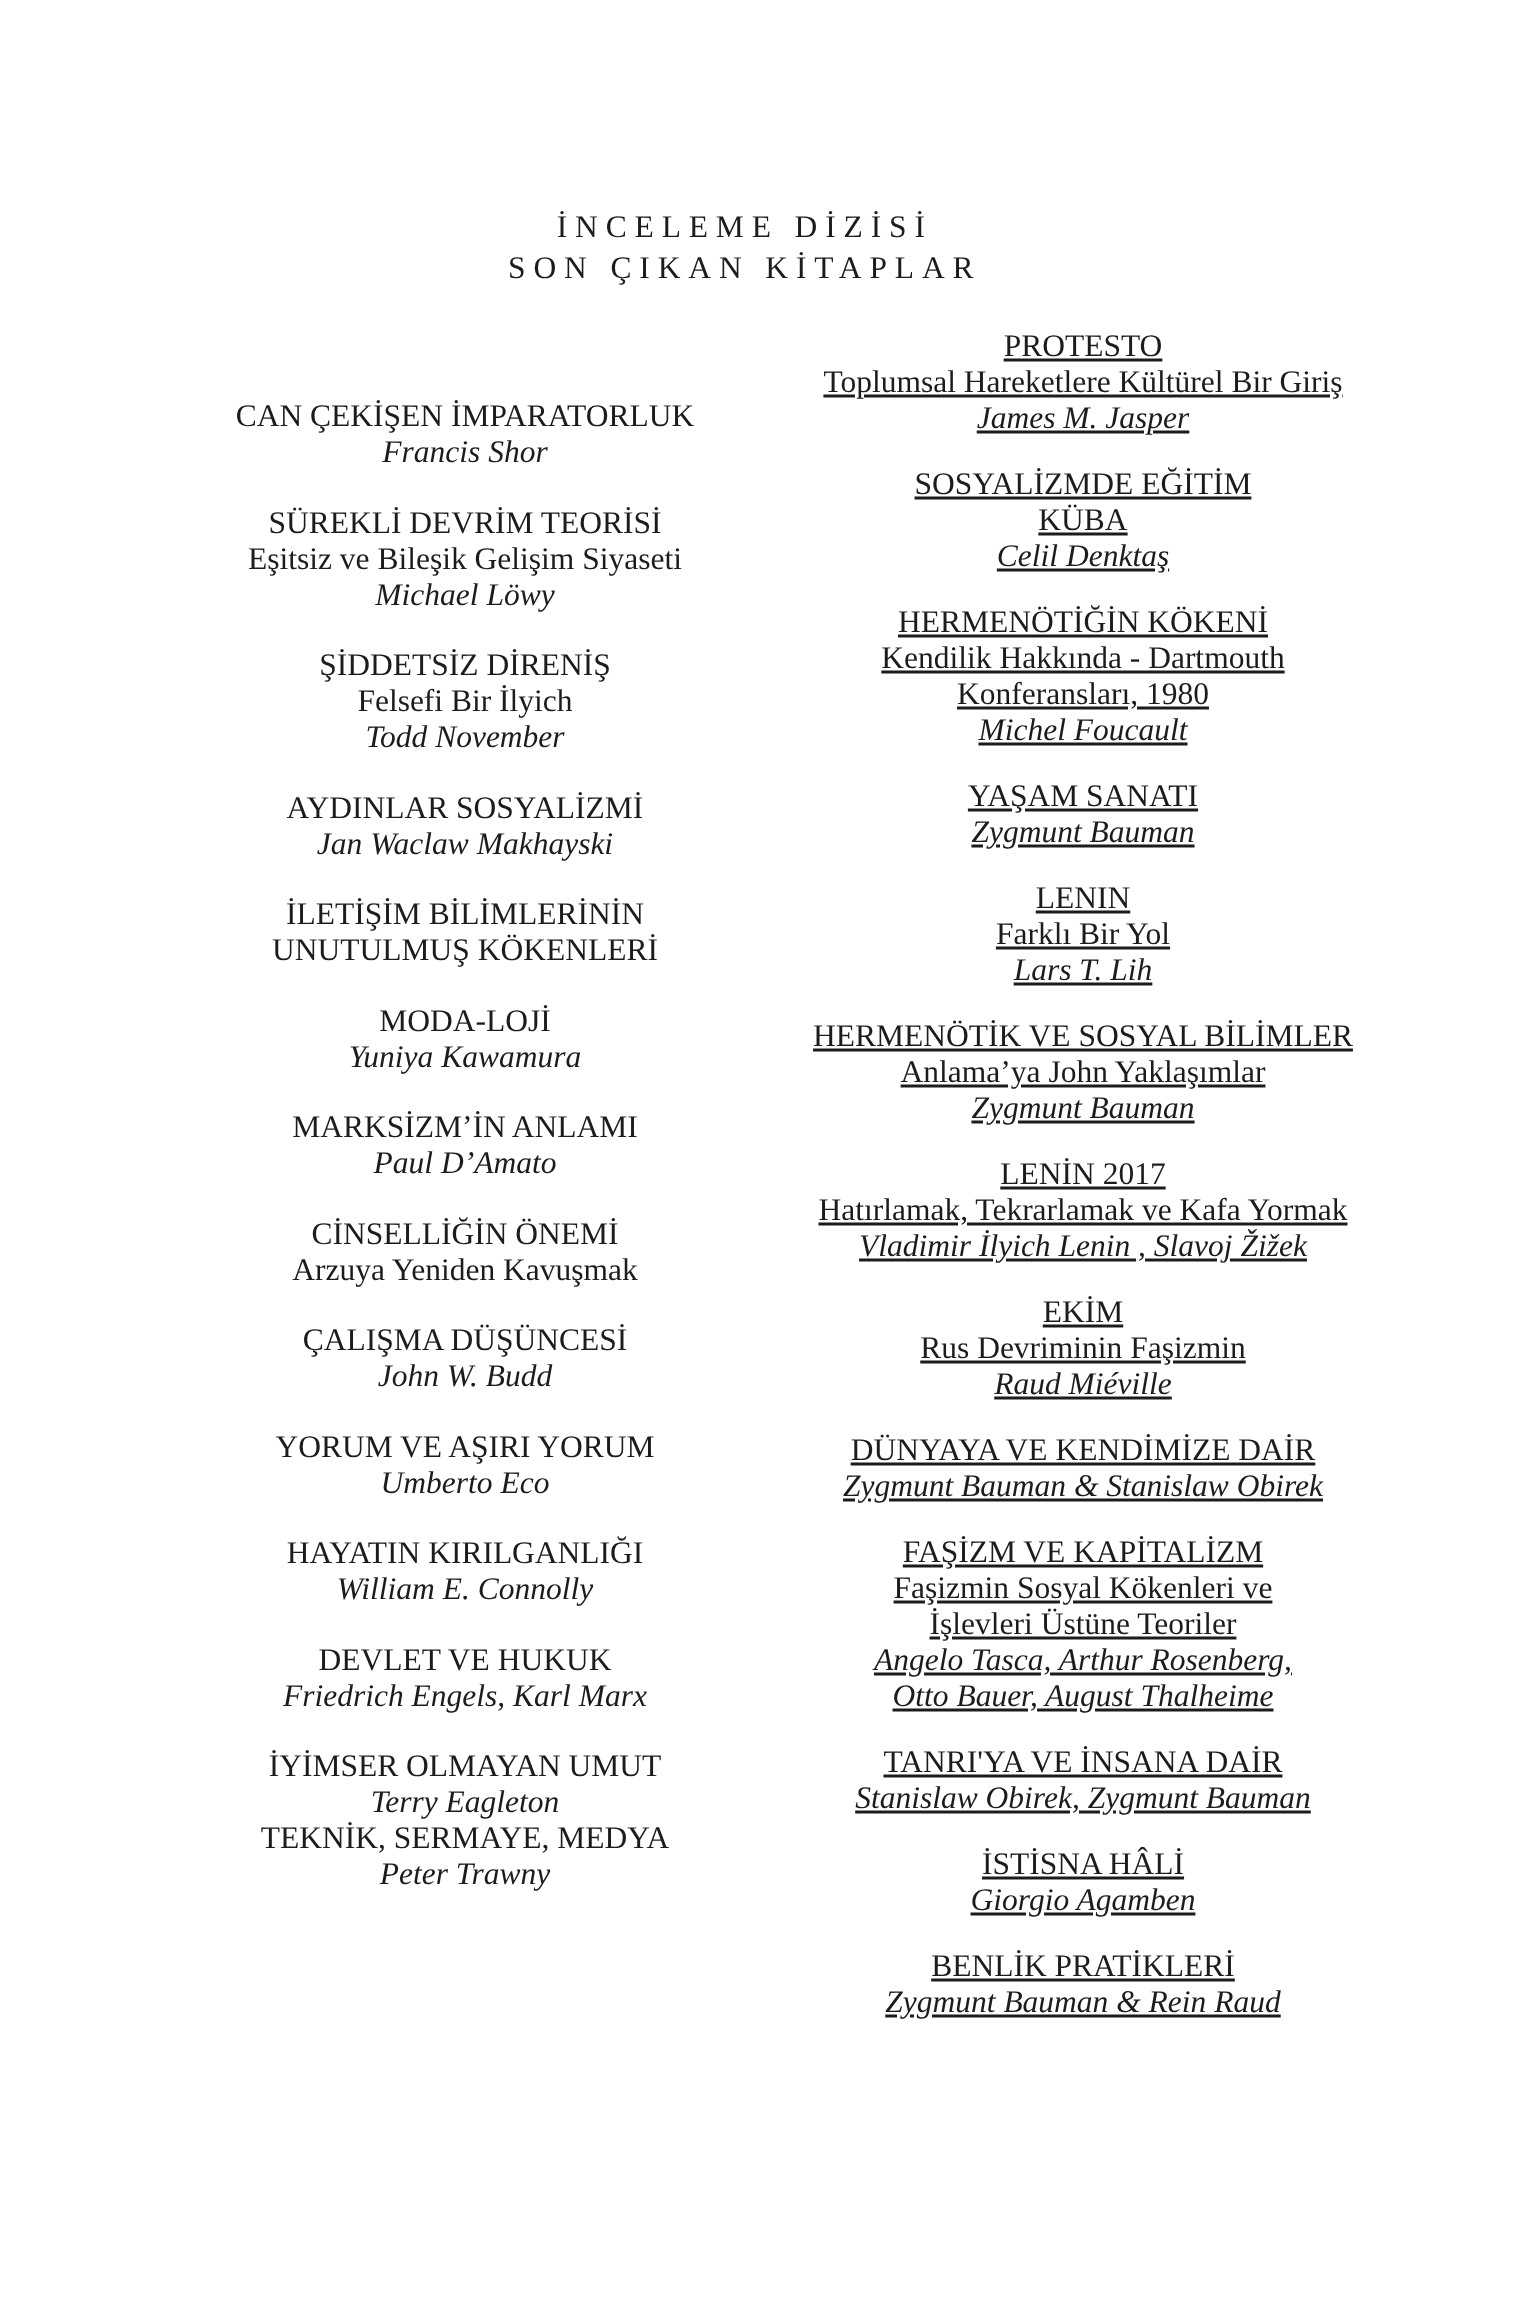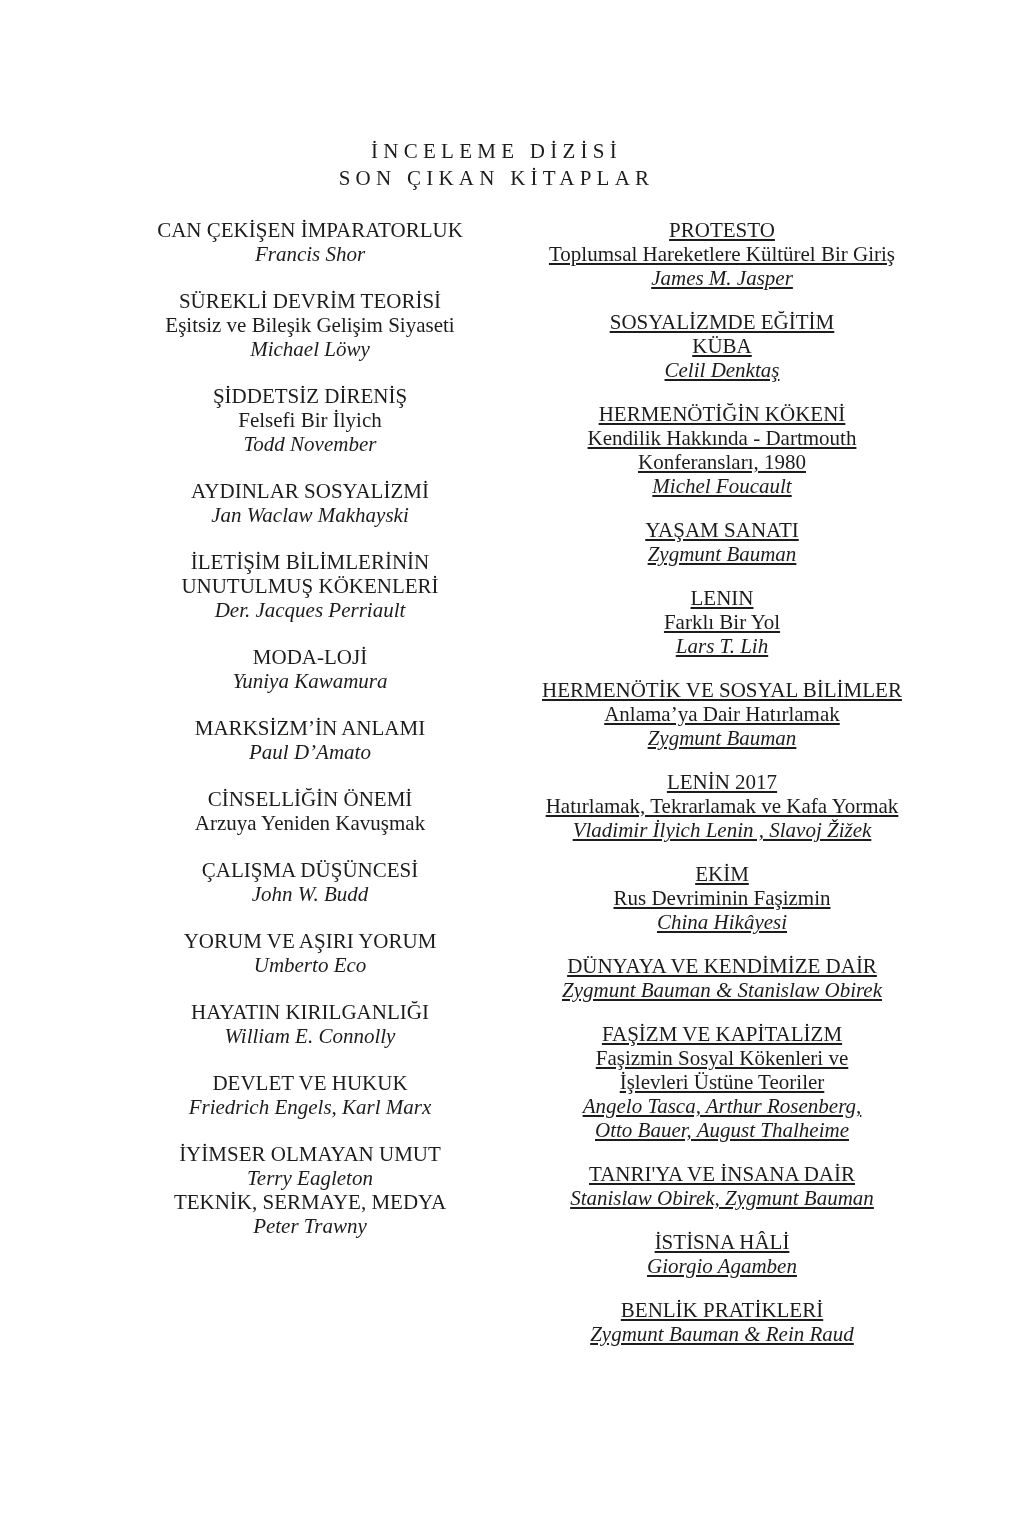--- a/index.html
+++ b/index.html
@@ -36,20 +36,21 @@
     align-items: flex-start;
   }
   .col {
     text-align: center;
     font-size: 21px;
     line-height: 24px;
   }
   .col-left {
     margin-left: 140px;
     width: 340px;
+    margin-top: 47px;
   }
   .col-right {
     margin-left: 46px;
     width: 392px;
   }
   .entry { margin-bottom: 0; }
   .col-left  .entry { margin-bottom: 23px; }
   .col-right .entry { margin-bottom: 20px; text-decoration: underline; }
   .entry.tight { margin-bottom: 0 !important; }
   .entry .title,
@@ -87,21 +88,20 @@
           <div class="subtitle">Felsefi Bir İlyich</div>
           <div class="authors">Todd November</div>
         </div>
         <div class="entry">
           <div class="title">AYDINLAR SOSYALİZMİ</div>
           <div class="authors">Jan Waclaw Makhayski</div>
         </div>
         <div class="entry">
           <div class="title">İLETİŞİM BİLİMLERİNİN
 UNUTULMUŞ KÖKENLERİ</div>
-          <div class="authors">Der. Jacques Perriault</div>
         </div>
         <div class="entry">
           <div class="title">MODA-LOJİ</div>
           <div class="authors">Yuniya Kawamura</div>
         </div>
         <div class="entry">
           <div class="title">MARKSİZM’İN ANLAMI</div>
           <div class="authors">Paul D’Amato</div>
         </div>
         <div class="entry">
@@ -154,32 +154,32 @@
           <div class="title">YAŞAM SANATI</div>
           <div class="authors">Zygmunt Bauman</div>
         </div>
         <div class="entry">
           <div class="title">LENIN</div>
           <div class="subtitle">Farklı Bir Yol</div>
           <div class="authors">Lars T. Lih</div>
         </div>
         <div class="entry">
           <div class="title">HERMENÖTİK VE SOSYAL BİLİMLER</div>
-          <div class="subtitle">Anlama’ya Dair Hatırlamak</div>
+          <div class="subtitle">Anlama’ya John Yaklaşımlar</div>
           <div class="authors">Zygmunt Bauman</div>
         </div>
         <div class="entry">
           <div class="title">LENİN 2017</div>
           <div class="subtitle">Hatırlamak, Tekrarlamak ve Kafa Yormak</div>
           <div class="authors">Vladimir İlyich Lenin , Slavoj Žižek</div>
         </div>
         <div class="entry">
           <div class="title">EKİM</div>
           <div class="subtitle">Rus Devriminin Faşizmin</div>
-          <div class="authors">China Hikâyesi</div>
+          <div class="authors">Raud Miéville</div>
         </div>
         <div class="entry">
           <div class="title">DÜNYAYA VE KENDİMİZE DAİR</div>
           <div class="authors">Zygmunt Bauman &amp; Stanislaw Obirek</div>
         </div>
         <div class="entry">
           <div class="title">FAŞİZM VE KAPİTALİZM</div>
           <div class="subtitle">Faşizmin Sosyal Kökenleri ve
 İşlevleri Üstüne Teoriler</div>
           <div class="authors">Angelo Tasca, Arthur Rosenberg,

